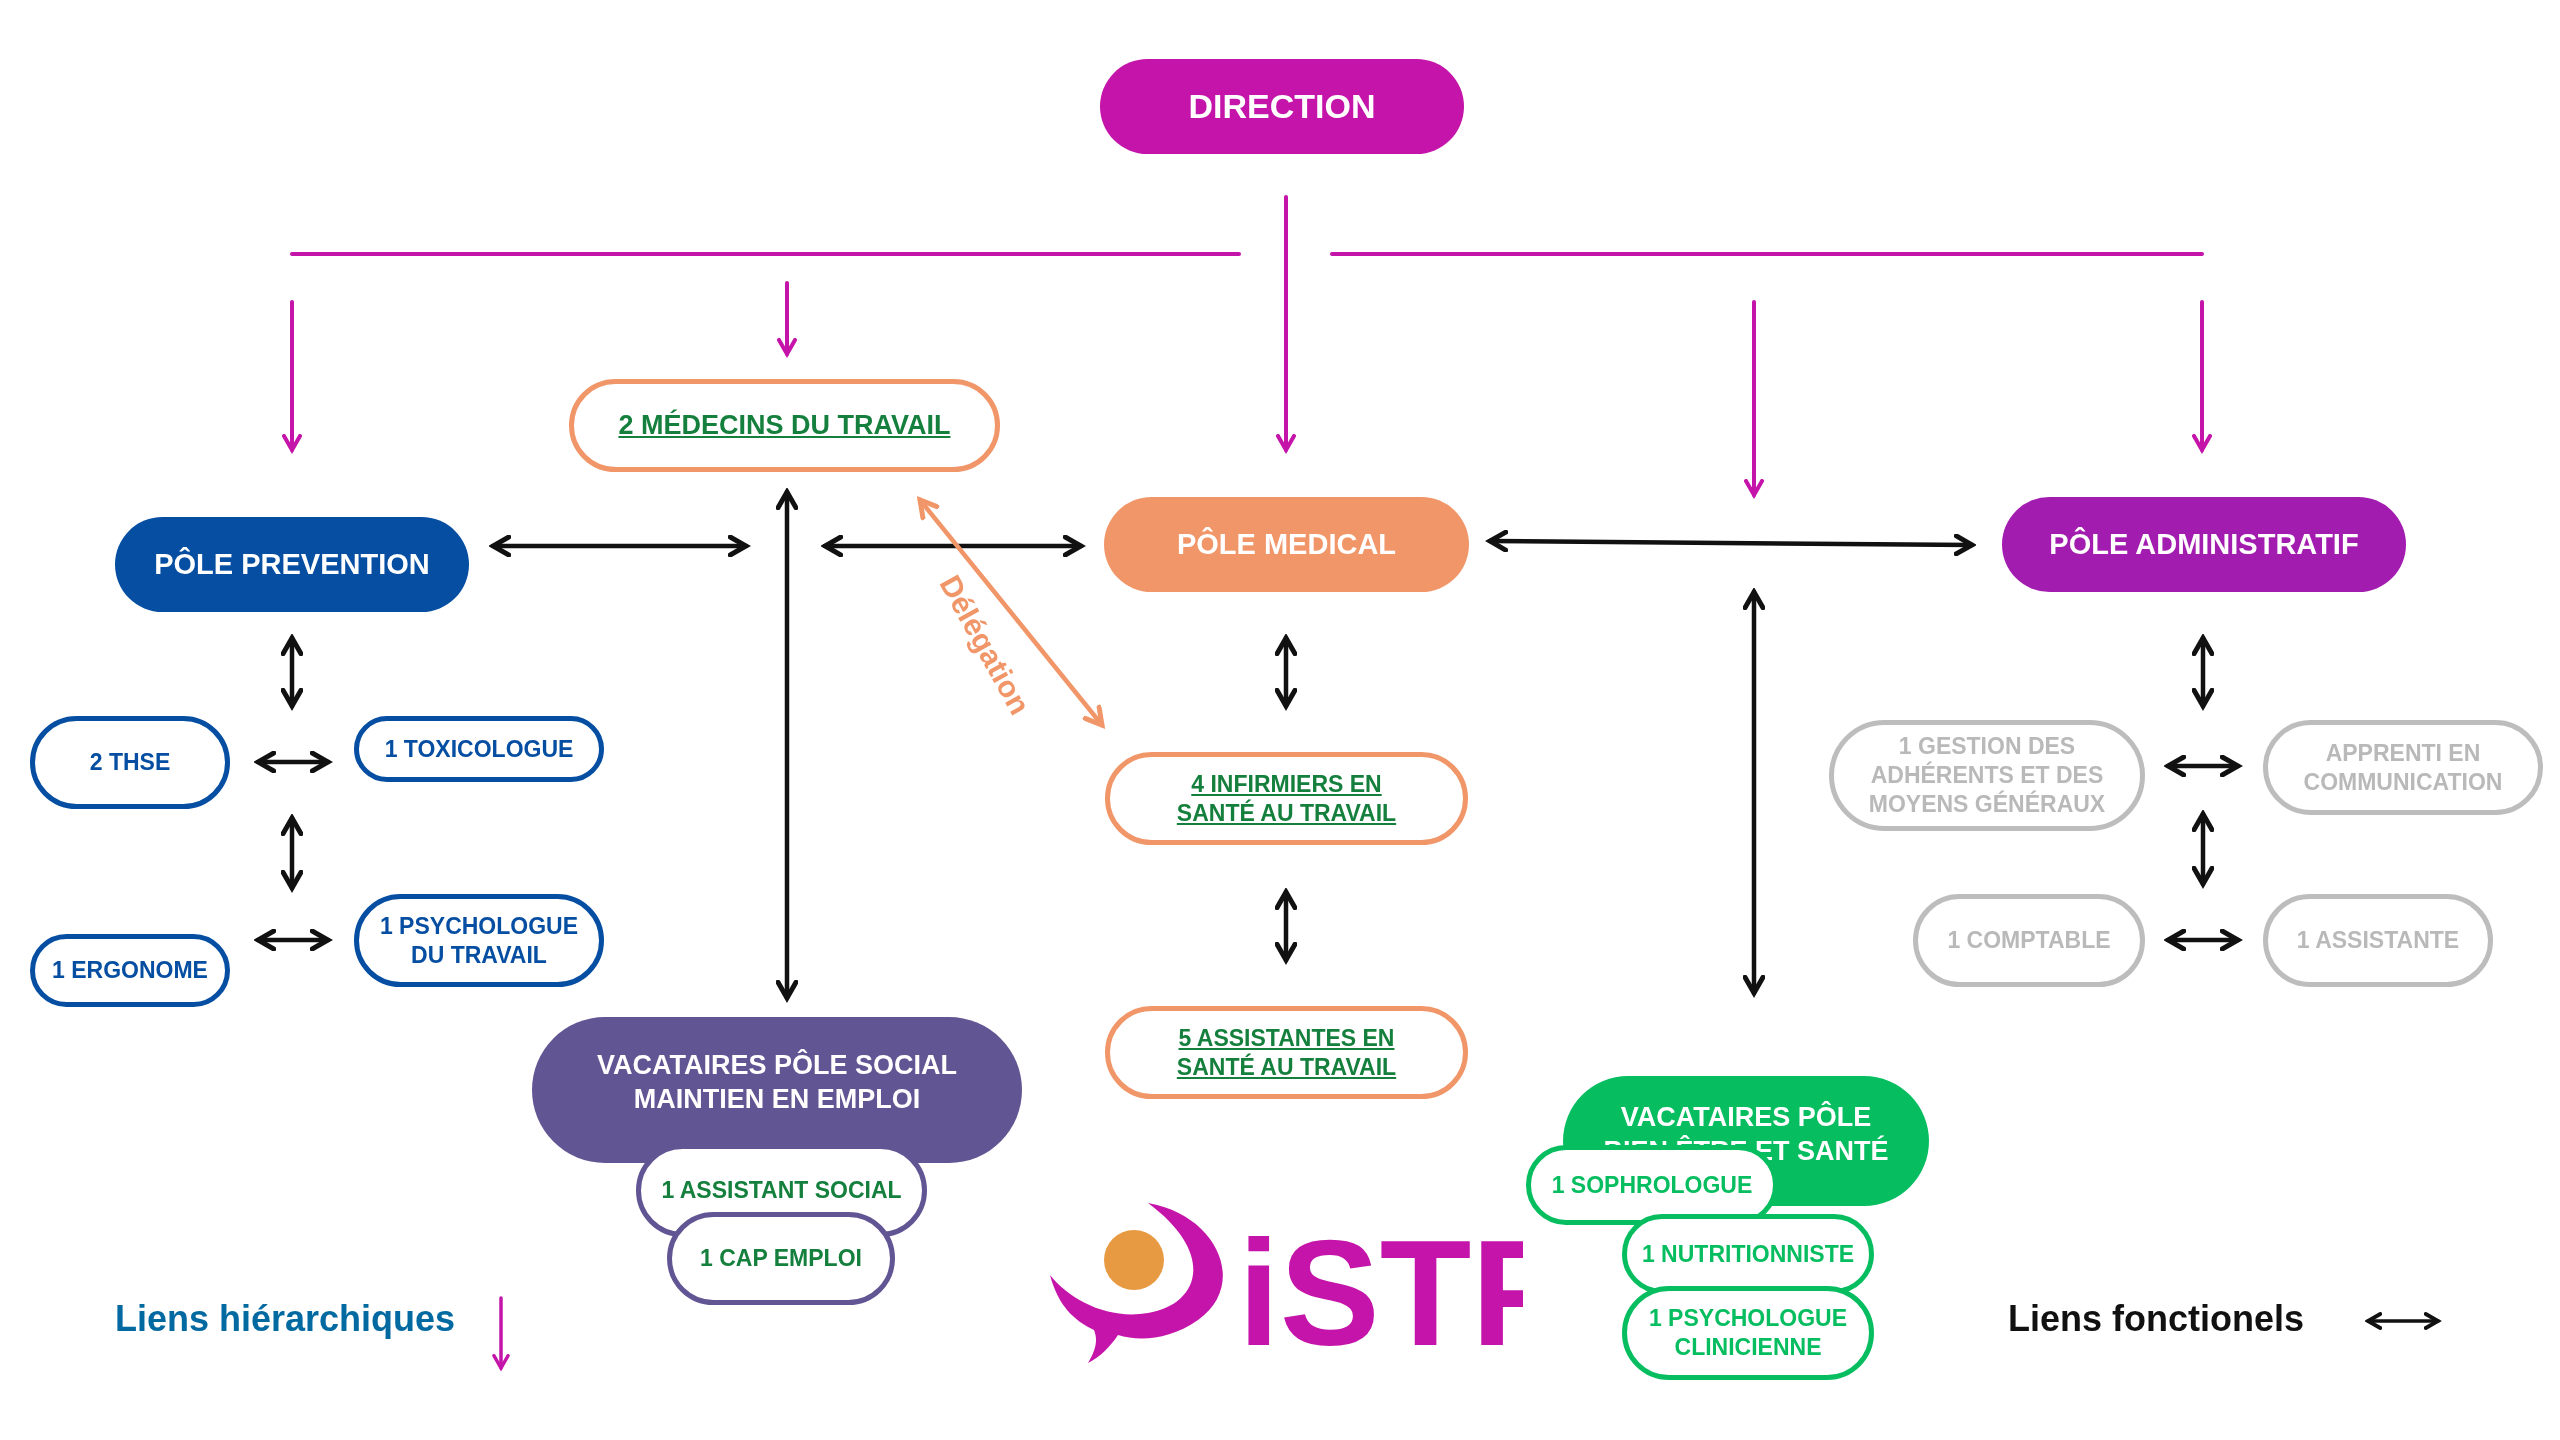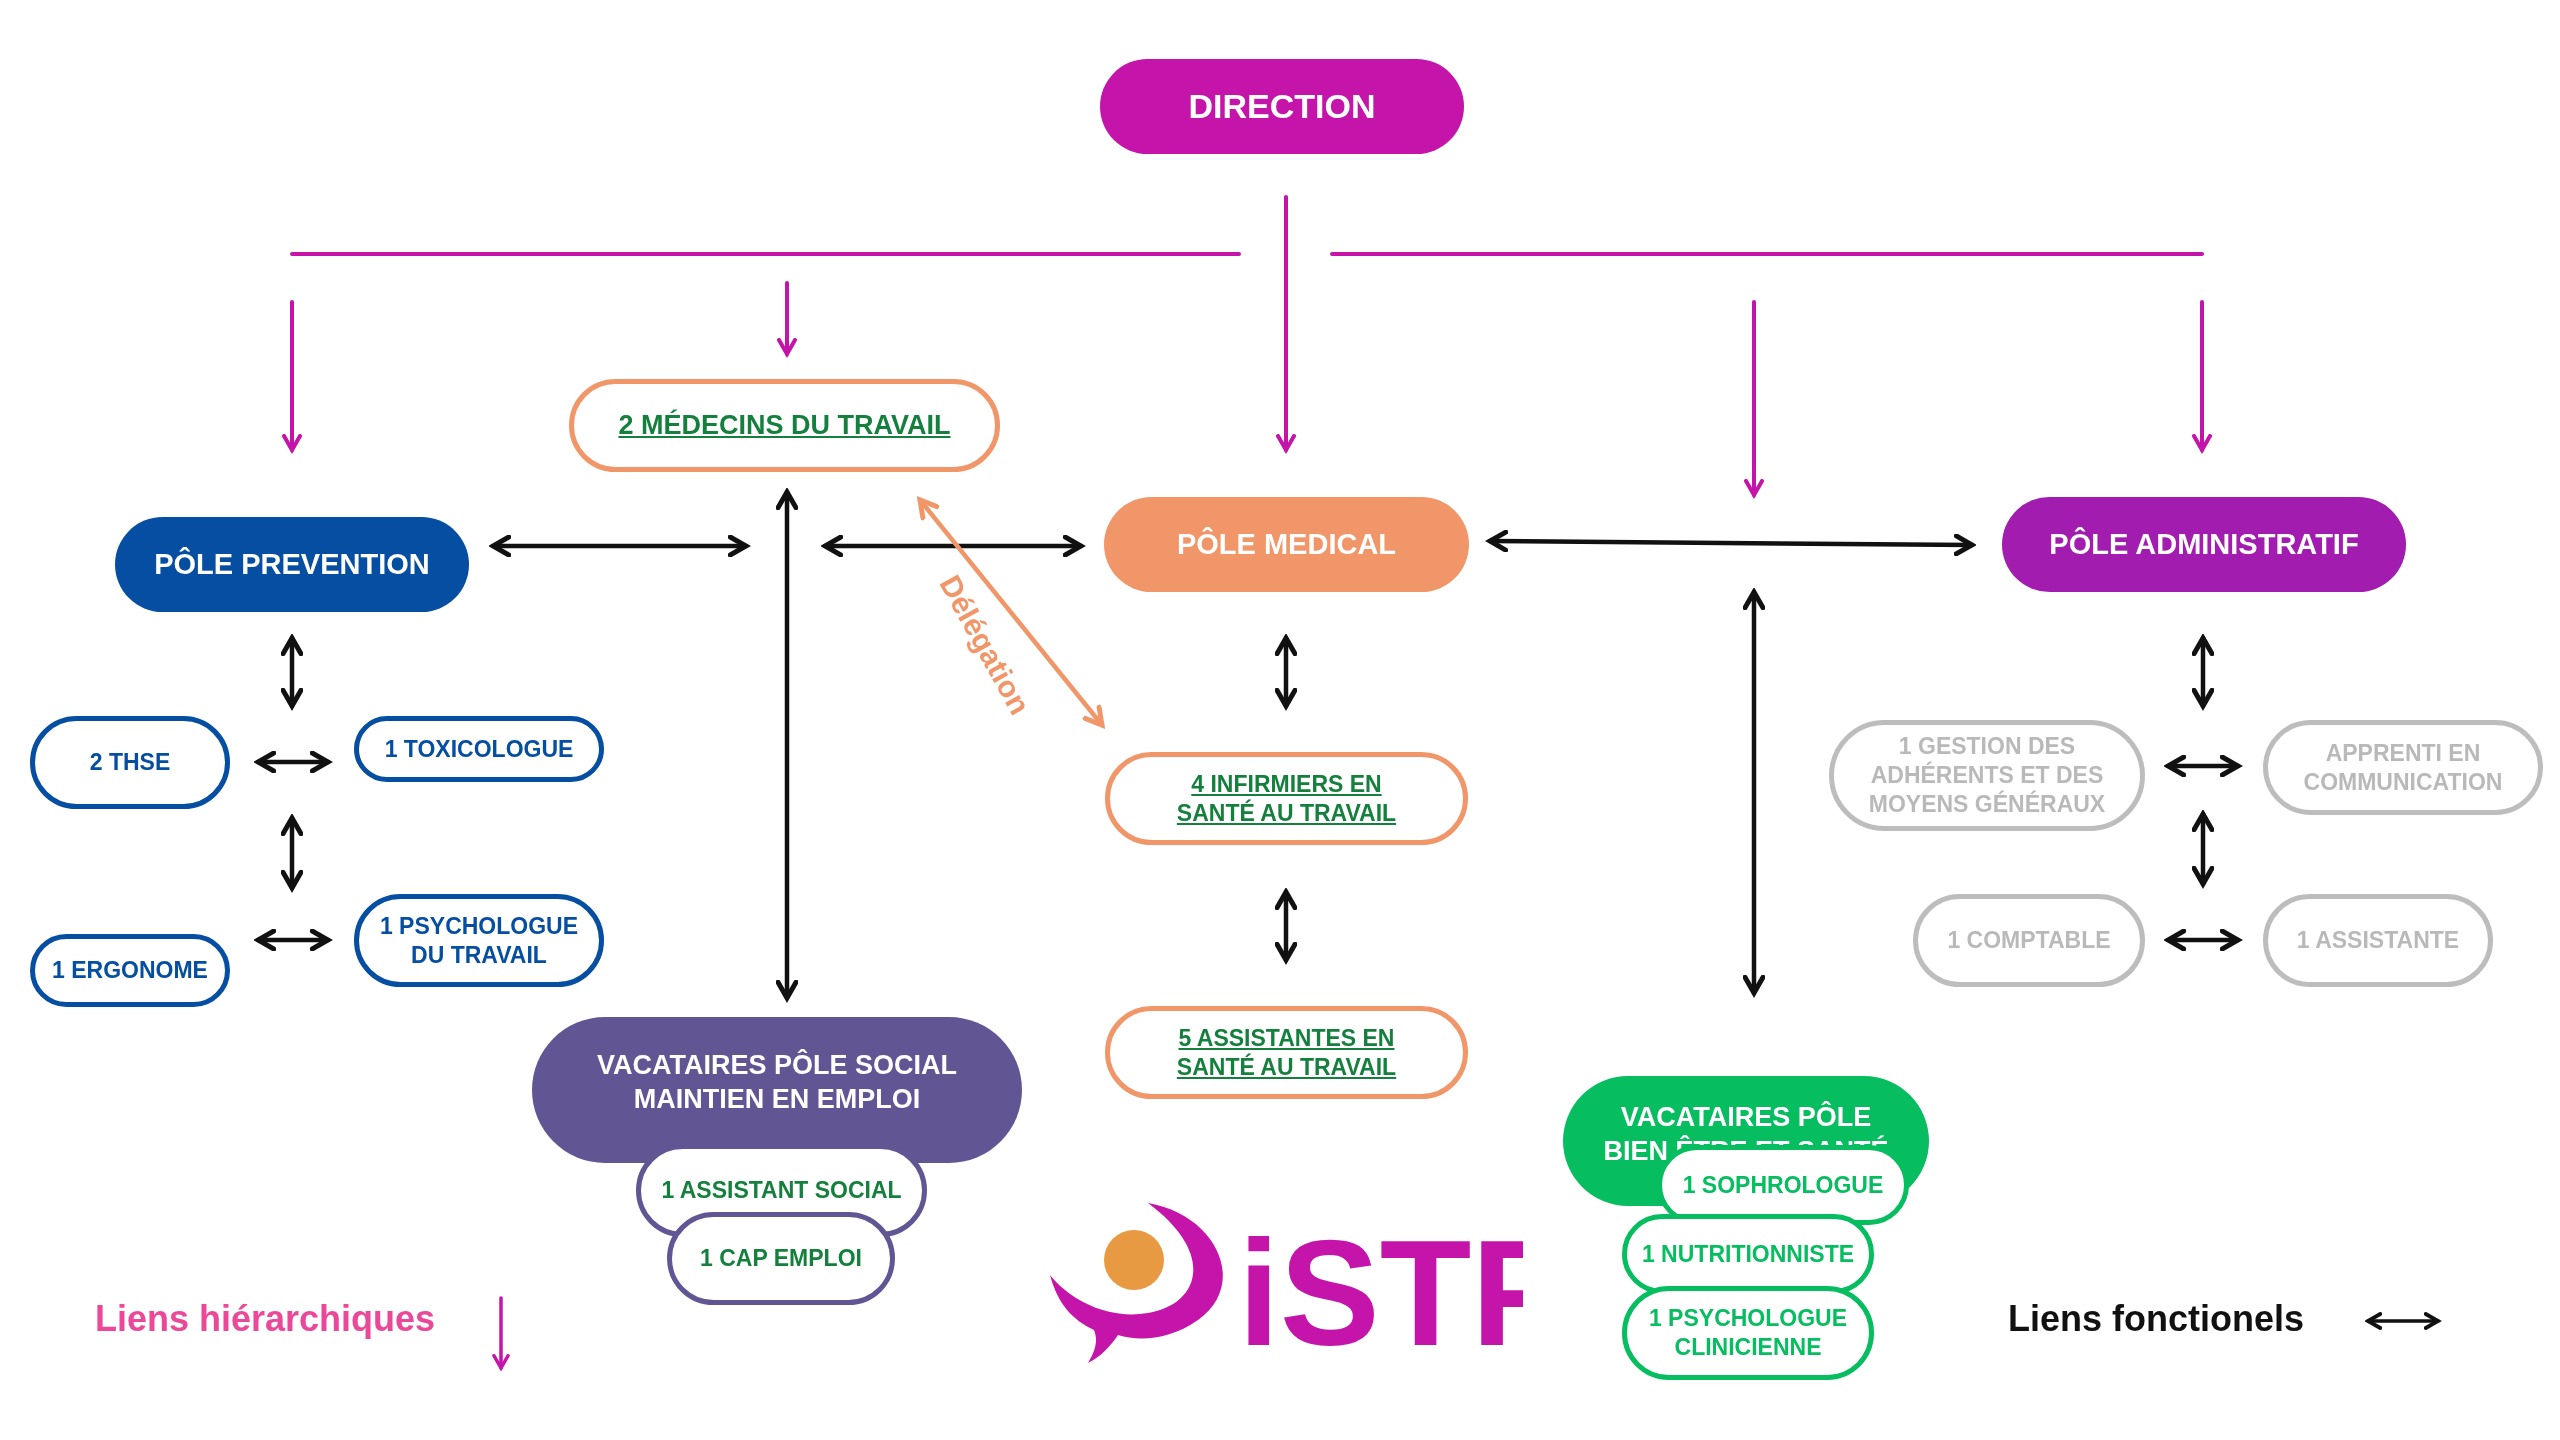--- a/index.html
+++ b/index.html
@@ -13,21 +13,21 @@
   .medical { background:#f19668; }
   .admin { background:#a21caf;text-align:center; }
   .social { background:#625593; }
   .bienetre { background:#06bd60; }
   .o-blue { border-color:#054ea2; color:#054ea2; }
   .o-orange { border-color:#f19668; color:#15803d;text-decoration:underline; }
   .o-gray { border-color:#bdbdbd; color:#b9b9b9; }
   .o-purple { border-color:#625593; color:#15803d; }
   .o-green { border-color:#06bd60; color:#06bd60; }
   .legend { position:absolute; font-weight:700; font-size:36px; }
-  .legend-h { color:#ec4899; }
+  .legend-h { color:#0369a1;margin-left:20px; }
   .legend-f { color:#111111; }
   .deleg { position:absolute; color:#f19668; font-weight:700; font-size:30px; transform:rotate(61deg); transform-origin:center; }
   #logo { position:absolute; left:1048px; top:1195px; width:475px; height:170px; }
 </style>
 </head>
 <body>
 
 <svg id="links" viewBox="0 0 2560 1440">
   <defs>
     <marker id="mh" viewBox="0 0 10 10" refX="8" refY="5" markerWidth="5" markerHeight="5" orient="auto-start-reverse">
@@ -103,21 +103,21 @@
 <div class="pill outline o-gray" style="left:1913px;top:894px;width:232px;height:93px;">1 COMPTABLE</div>
 <div class="pill outline o-gray" style="left:2263px;top:894px;width:230px;height:93px;">1 ASSISTANTE</div>
 
 <div class="pill filled social" style="left:532px;top:1017px;width:490px;height:146px;font-size:27px;padding-bottom:14px;">VACATAIRES PÔLE SOCIAL
 MAINTIEN EN EMPLOI</div>
 <div class="pill outline o-purple" style="left:636px;top:1144px;width:291px;height:93px;">1 ASSISTANT SOCIAL</div>
 <div class="pill outline o-purple" style="left:667px;top:1212px;width:228px;height:93px;">1 CAP EMPLOI</div>
 
 <div class="pill filled bienetre" style="left:1563px;top:1036px;width:366px;height:130px;font-size:27px;padding-bottom:12px;margin-top:40px;">VACATAIRES PÔLE
 BIEN ÊTRE ET SANTÉ</div>
-<div class="pill outline o-green" style="left:1657px;top:1145px;width:252px;height:80px;">1 SOPHROLOGUE</div>
+<div class="pill outline o-green" style="left:1526px;top:1145px;width:252px;height:80px;">1 SOPHROLOGUE</div>
 <div class="pill outline o-green" style="left:1622px;top:1214px;width:252px;height:80px;">1 NUTRITIONNISTE</div>
 <div class="pill outline o-green" style="left:1622px;top:1286px;width:252px;height:94px;">1 PSYCHOLOGUE
 CLINICIENNE</div>
 
 <div class="legend legend-h" style="left:95px;top:1298px;">Liens hiérarchiques</div>
 <div class="legend legend-f" style="left:2008px;top:1298px;">Liens fonctionels</div>
 
 <svg id="logo" viewBox="0 0 475 170">
   <g>
     <path d="M100,8 C170,20 200,90 150,125 C120,146 90,146 70,140 C62,152 52,162 40,168 C48,155 50,145 46,135 C25,125 10,110 2,80 C22,105 60,125 100,118 C150,110 170,60 100,8 Z" fill="#c514a9"></path>

